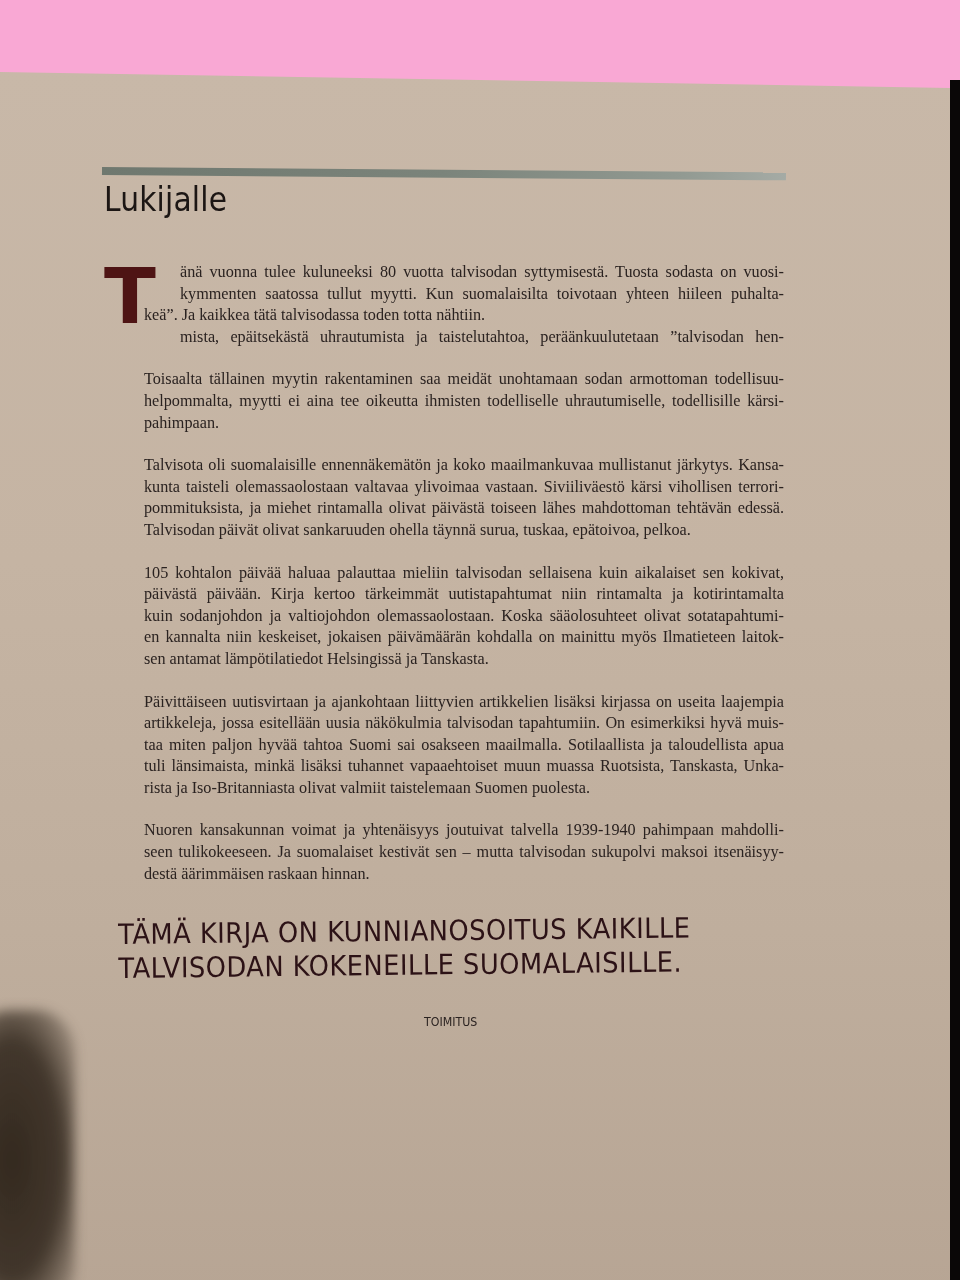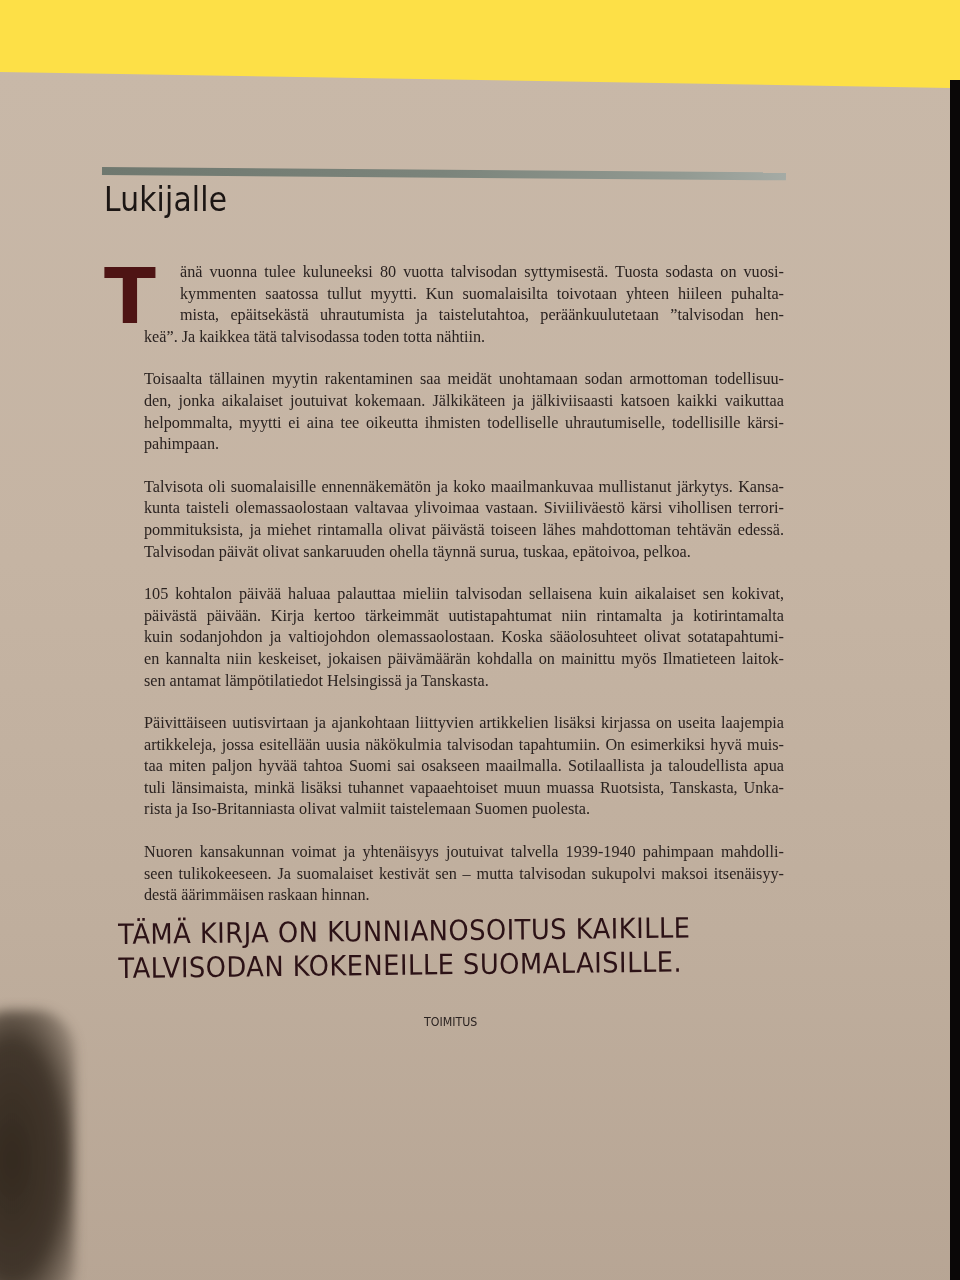--- a/index.html
+++ b/index.html
@@ -7,21 +7,21 @@
       padding: 0;
       width: 960px;
       height: 1280px;
       overflow: hidden;
       background: #070505;
     }
     .scene {
       position: relative;
       width: 960px;
       height: 1280px;
-      background: #fde047;
+      background: #f9a8d4;
       overflow: hidden;
     }
     .page {
       position: absolute;
       left: 0;
       top: 70px;
       width: 950px;
       height: 1230px;
       background: linear-gradient(180deg, #c8b8a8 0%, #c5b4a3 40%, #bfae9d 70%, #b7a594 100%);
       clip-path: polygon(0 2px, 100% 18px, 100% 100%, 0 100%);
@@ -139,27 +139,26 @@
   <div class="page-edge"></div>
 
   <div class="rule"></div>
   <h1 class="title">Lukijalle</h1>
 
   <div class="body">
     <div class="para p1 first-para">
       <span class="dropcap">T</span>
       <span class="line indent">änä vuonna tulee kuluneeksi 80 vuotta talvisodan syttymisestä. Tuosta sodasta on vuosi-</span>
       <span class="line indent">kymmenten saatossa tullut myytti. Kun suomalaisilta toivotaan yhteen hiileen puhalta-</span>
+      <span class="line last">keä”. Ja kaikkea tätä talvisodassa toden totta nähtiin.</span>
       <span class="line indent">mista, epäitsekästä uhrautumista ja taistelutahtoa, peräänkuulutetaan ”talvisodan hen-</span>
-      <span class="line last">keä”. Ja kaikkea tätä talvisodassa toden totta nähtiin.</span>
     </div>
 
     <div class="para">
       <span class="line">Toisaalta tällainen myytin rakentaminen saa meidät unohtamaan sodan armottoman todellisuu-</span>
-      <span class="line">den, jonka aikalaiset joutuivat kokemaan. Jälkikäteen ja jälkiviisaasti katsoen kaikki vaikuttaa</span>
       <span class="line">helpommalta, myytti ei aina tee oikeutta ihmisten todelliselle uhrautumiselle, todellisille kärsi-</span>
       <span class="line last">pahimpaan.</span>
     </div>
 
     <div class="para">
       <span class="line">Talvisota oli suomalaisille ennennäkemätön ja koko maailmankuvaa mullistanut järkytys. Kansa-</span>
       <span class="line">kunta taisteli olemassaolostaan valtavaa ylivoimaa vastaan. Siviiliväestö kärsi vihollisen terrori-</span>
       <span class="line">pommituksista, ja miehet rintamalla olivat päivästä toiseen lähes mahdottoman tehtävän edessä.</span>
       <span class="line last">Talvisodan päivät olivat sankaruuden ohella täynnä surua, tuskaa, epätoivoa, pelkoa.</span>
     </div>

